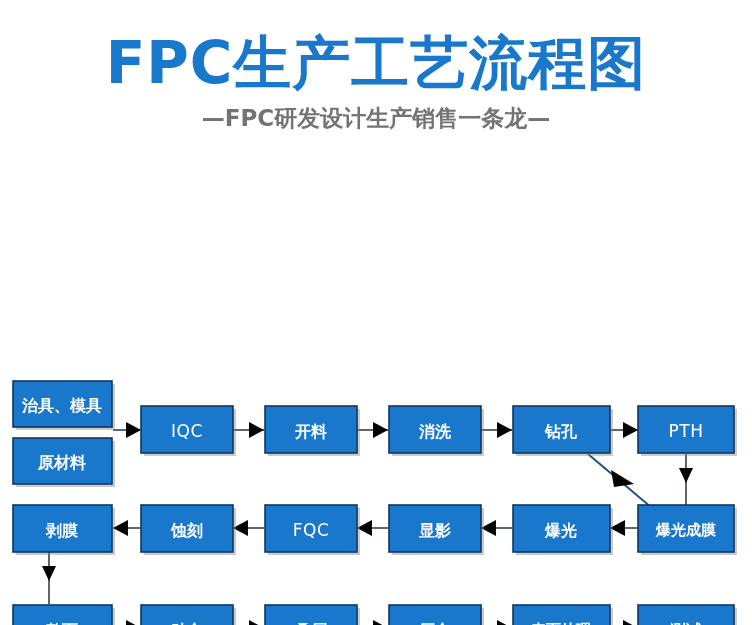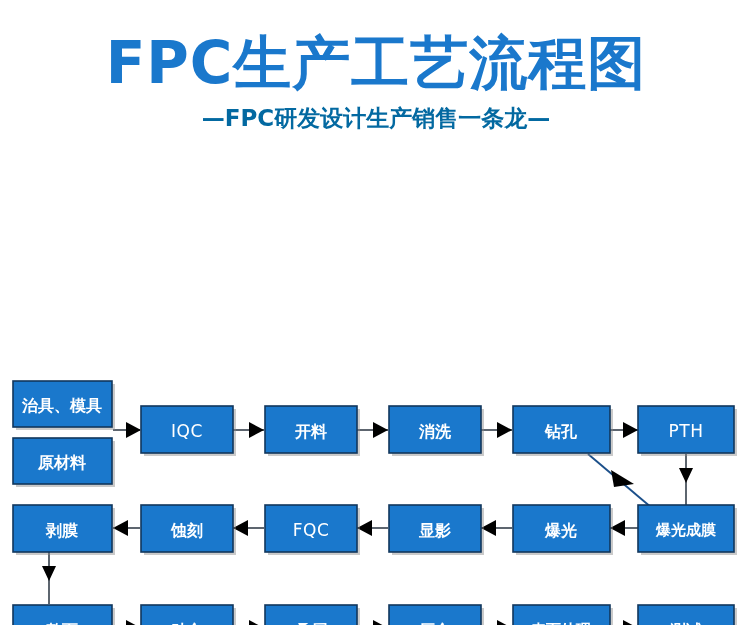--- a/index.html
+++ b/index.html
@@ -36,21 +36,21 @@
     letter-spacing: 1px;
     color: #1a78cc;
     font-family: "DejaVu Sans", "Liberation Sans", sans-serif;
   }
   .subtitle {
     margin: 0;
     padding-top: 8px;
     font-size: 23px;
     line-height: 28px;
     font-weight: bold;
-    color: #0369a1;
+    color: #737373;
     letter-spacing: 0px;
     font-family: "DejaVu Sans", "Liberation Sans", sans-serif;
   }
   #flow {
     position: absolute;
     left: 0;
     top: 180px;
     width: 752px;
     height: 445px;
     display: block;

